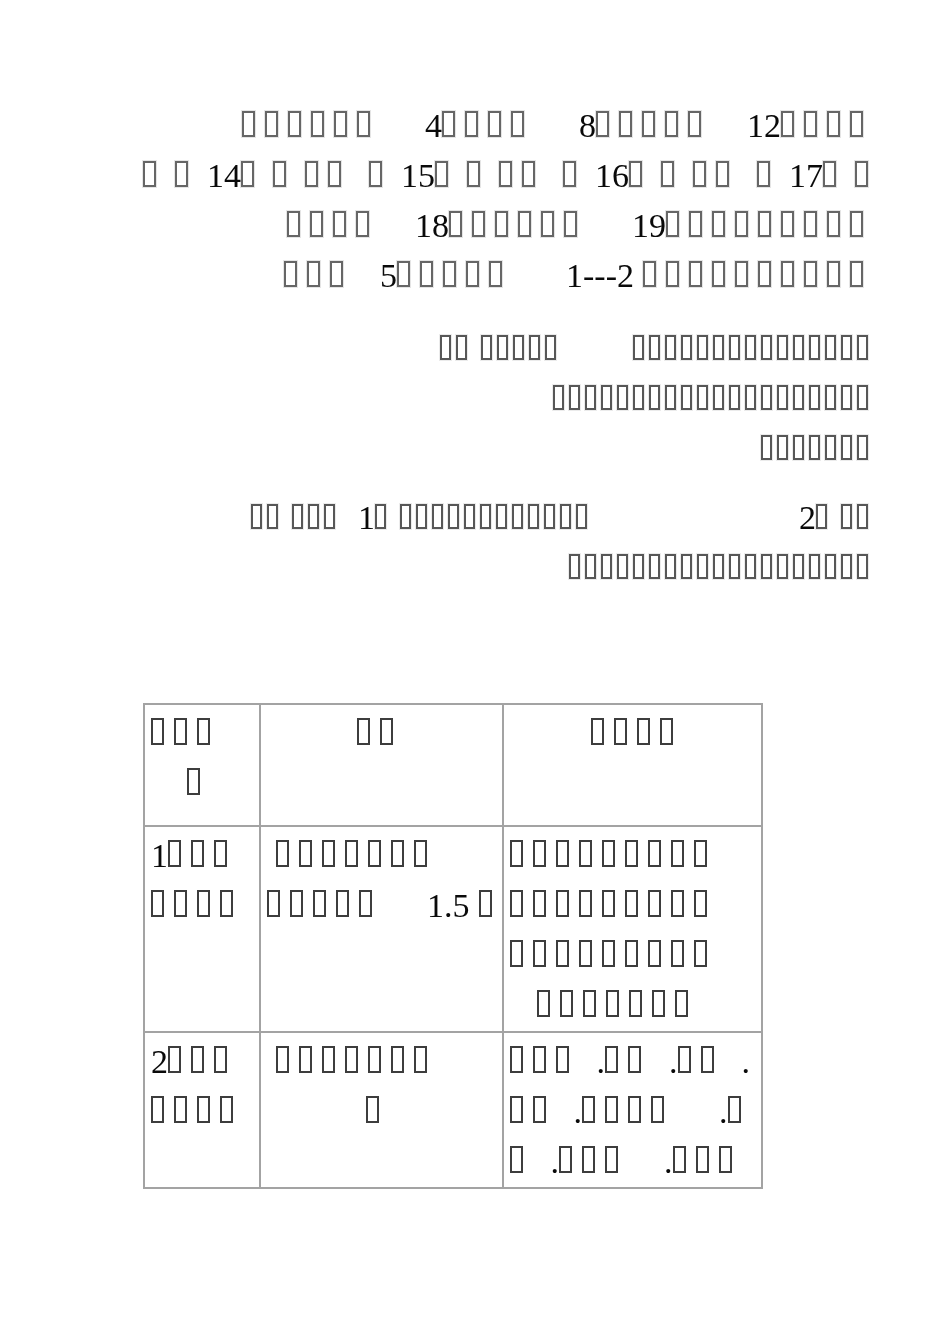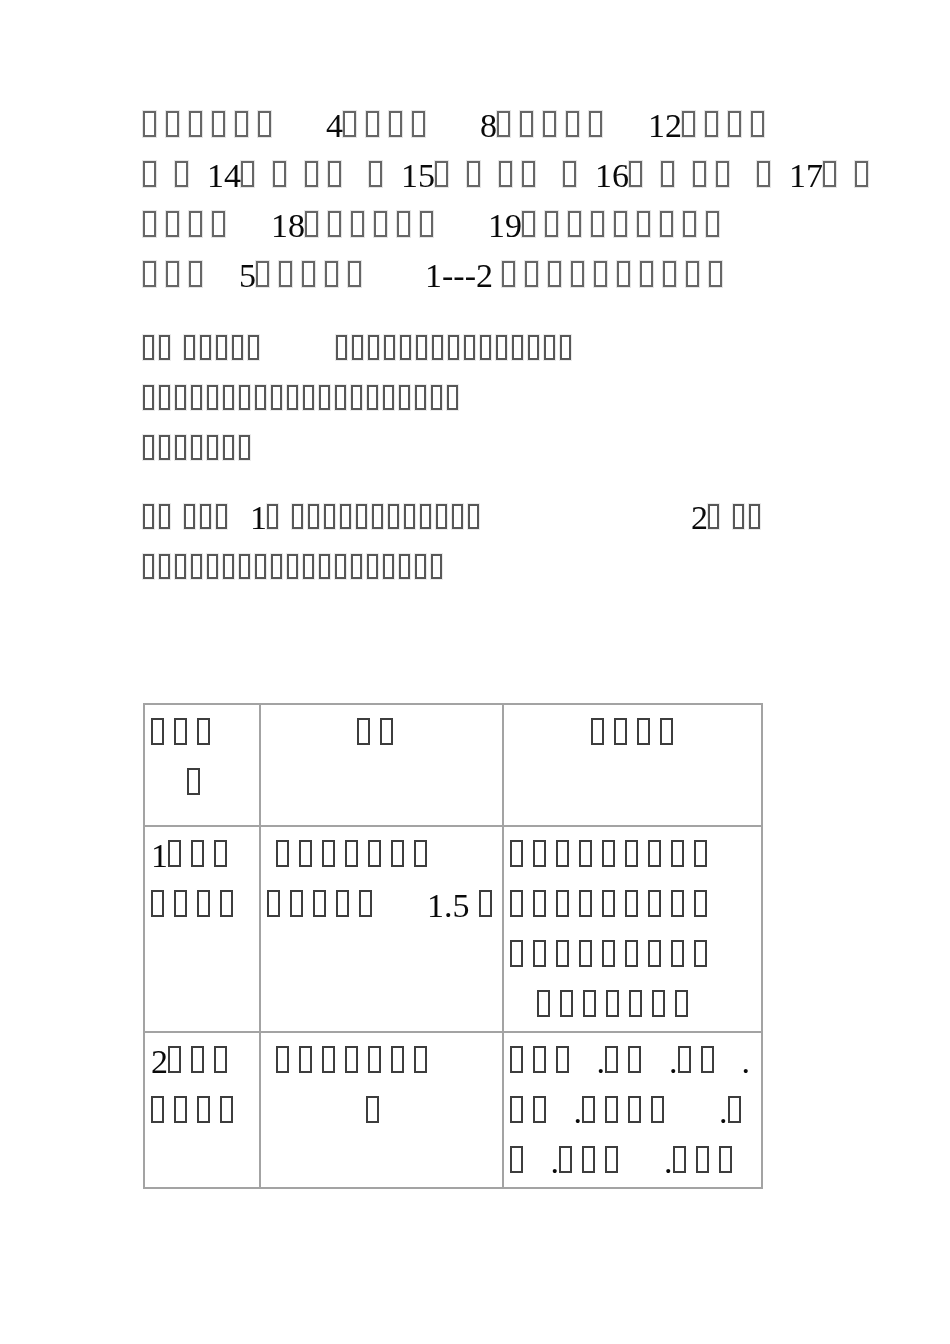--- a/index.html
+++ b/index.html
@@ -11,21 +11,21 @@
     overflow: hidden;
     font-family: "Liberation Serif", serif;
     color: #111111;
   }
   .content {
     position: absolute;
     left: 143px;
     top: 101px;
     width: 730px;
   }
-  .para { margin: 0; }
+  .para { margin: 0; text-align: right; }
   .para-1 { margin-bottom: 23px; }
   .para-2 { margin-bottom: 19px; }
   .line {
     height: 50px;
     line-height: 50px;
     font-size: 34px;
     white-space: pre;
   }
   
   .tofu {

